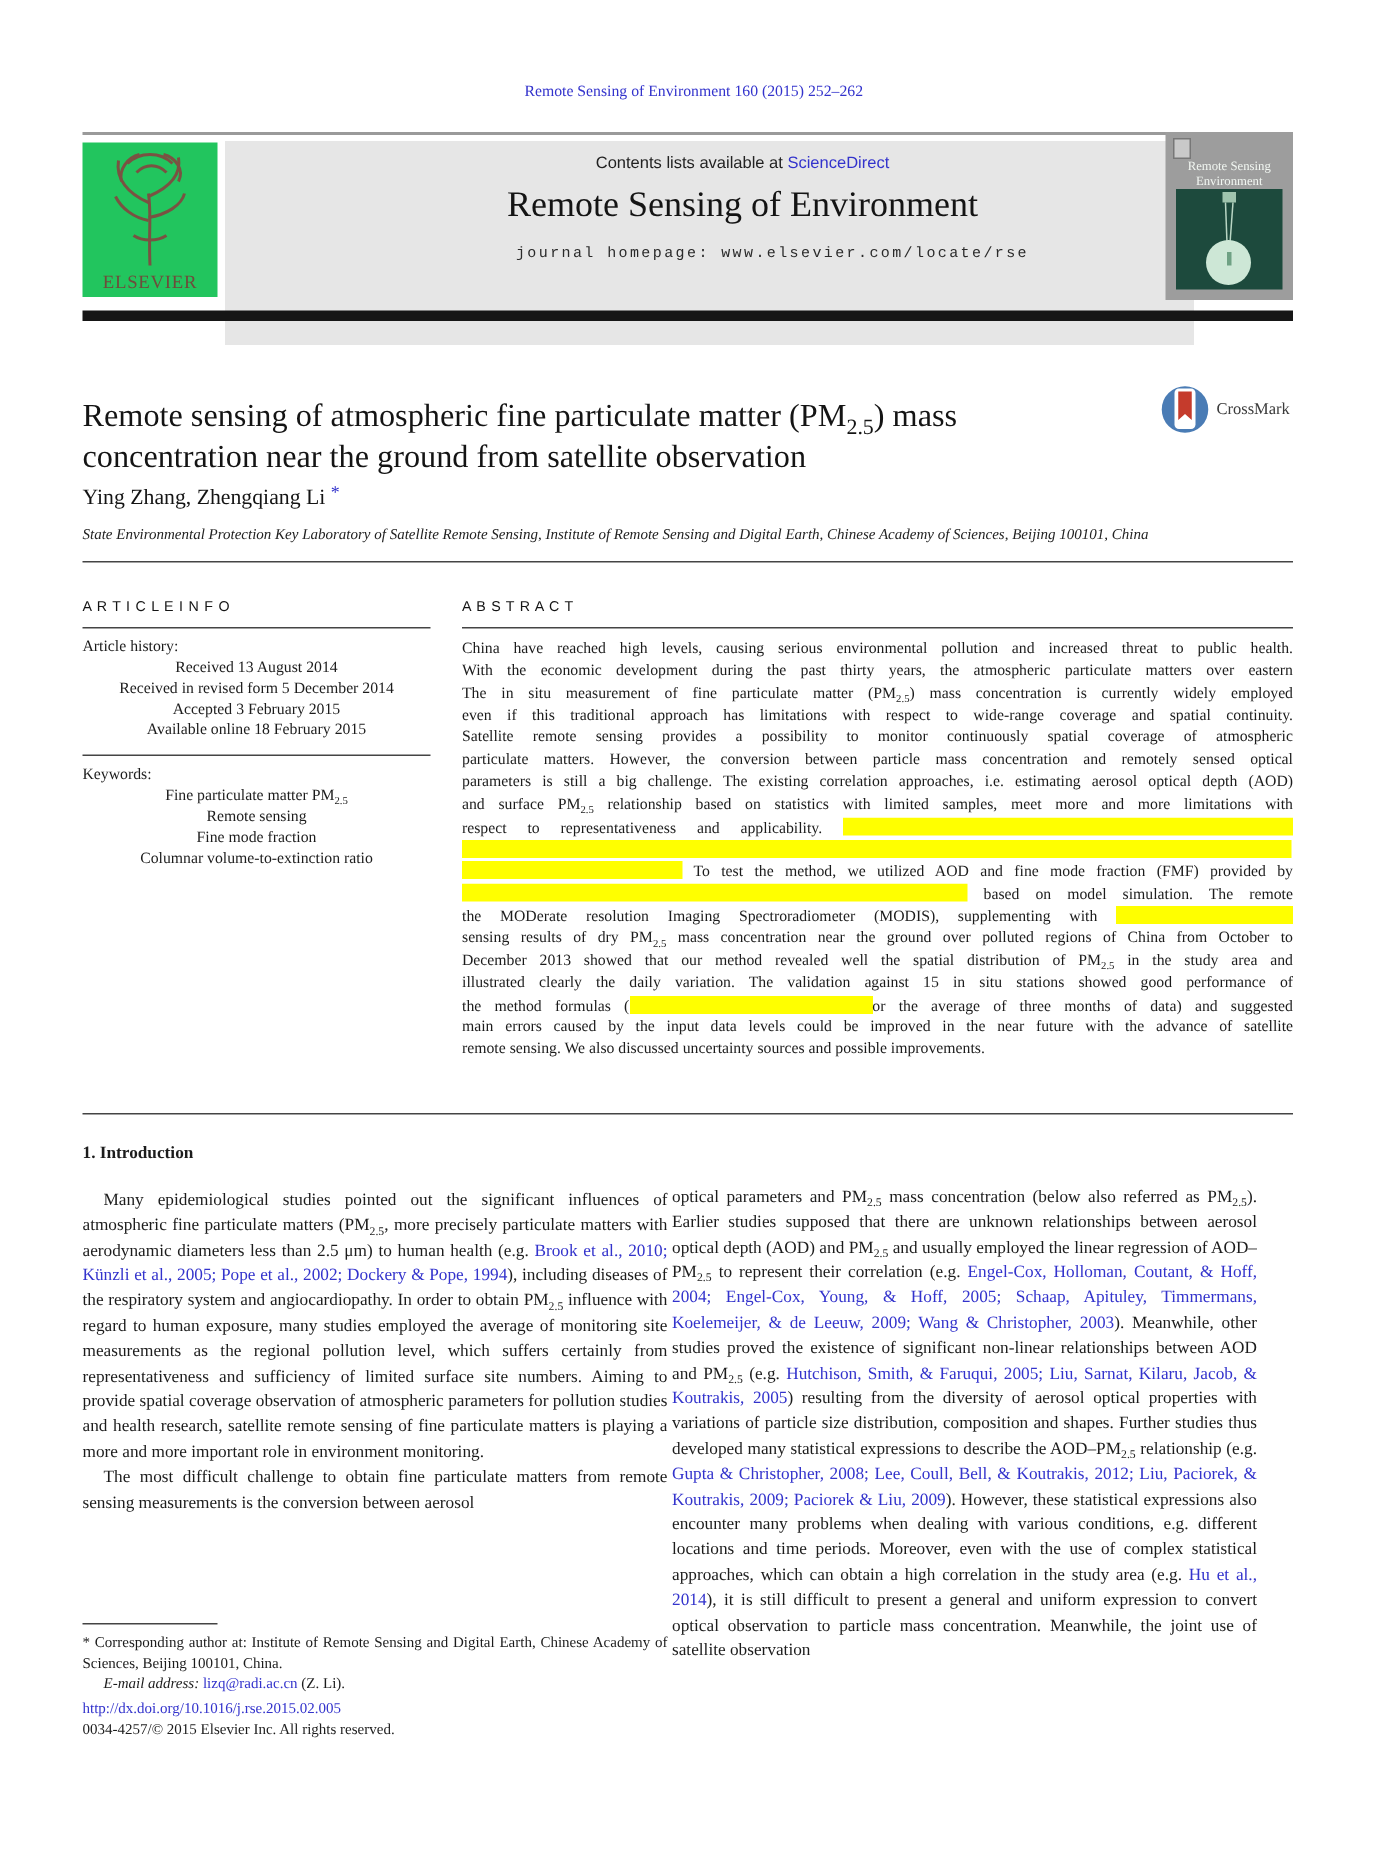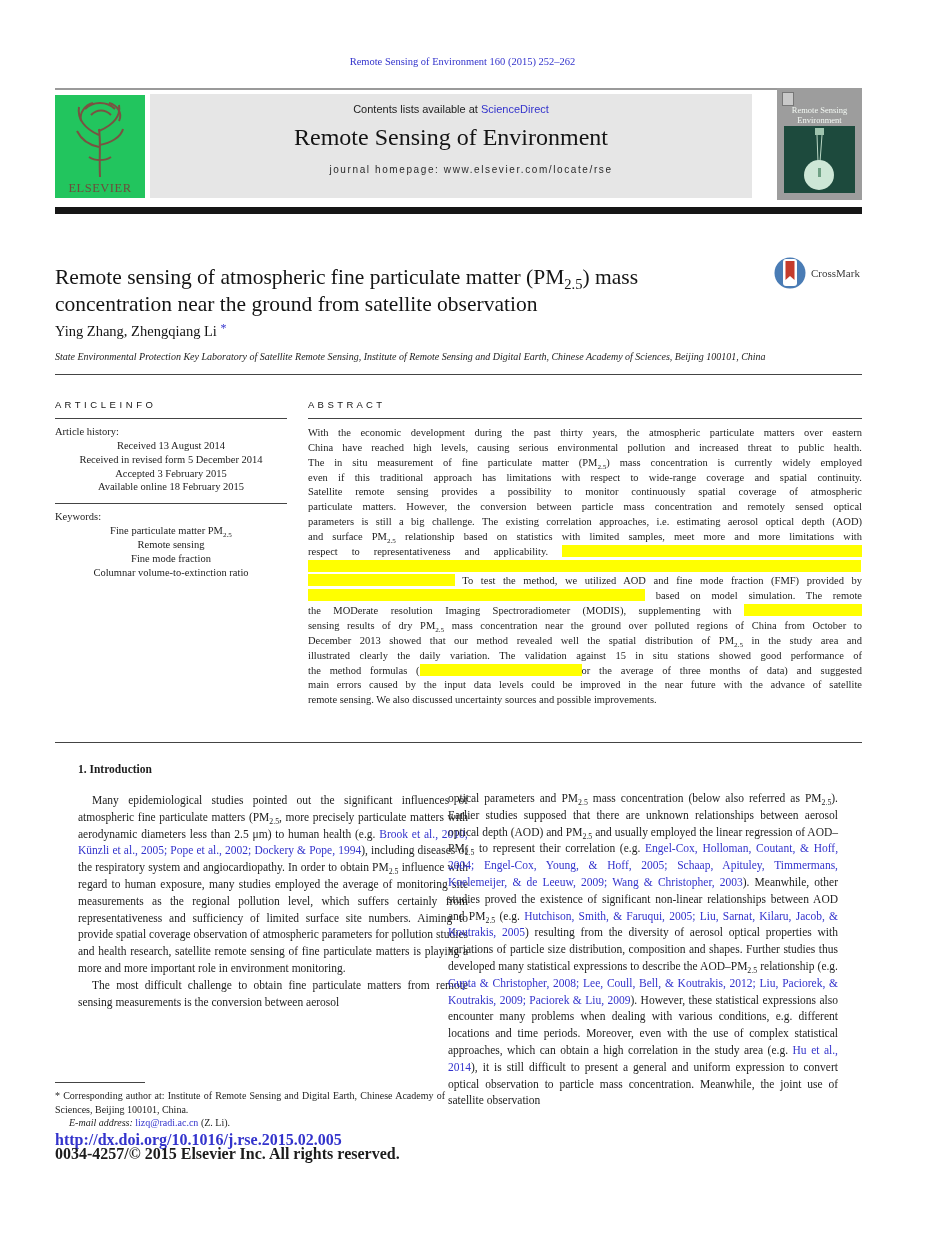--- a/index.html
+++ b/index.html
@@ -12,26 +12,26 @@
   sub { font-size:68%; line-height:0; }
 
   
   .citation { position:absolute; top:56px; left:0; width:100%; text-align:center;
     font-size:10.5px; color:#3333cc; }
   .rule-top { position:absolute; top:88px; left:55px; width:807px; height:2px; background:#9a9a9a; }
   .header-band { position:absolute; top:94px; left:55px; width:807px; height:104px; }
   .elsevier-logo { position:absolute; left:0; top:1px; width:90px; height:103px; background:#22c55e; }
   .elsevier-wordmark { position:absolute; bottom:2px; left:0; width:100%; text-align:center;
     color:#6e4c3b; font-size:12.5px; letter-spacing:0.5px; }
-  .header-center { position:absolute; left:95px; top:0; width:602px; height:104px;
-    background:#e6e6e6; text-align:center; }
+  .header-center { position:absolute; left:95px; top:0; width:602px; height:136px;
+    background:#e6e6e6; text-align:center;padding-left:44px; }
   .contents-line { padding-top:9px; font-family:"Liberation Sans","DejaVu Sans",sans-serif;
     font-size:11px; color:#222; }
   .journal-title { margin-top:9px; font-size:24px; color:#141414; }
-  .homepage-line { margin-top:13px; font-family:Liberation Sans, sans-serif;
+  .homepage-line { margin-top:13px; font-family:Liberation Mono, monospace;
     font-size:10px; letter-spacing:1.6px; color:#2a2a2a;margin-left:40px; }
   .cover { position:absolute; right:0; top:-6px; width:85px; height:112px; background:#9d9d9d; }
   .cover-minilogo { position:absolute; left:5px; top:4px; width:10px; height:12px;
     background:#c9c9c9; border:1px solid #777; }
   .cover-title { position:absolute; top:18px; left:0; width:100%; text-align:center;
     color:#f2f7f2; font-size:8.5px; line-height:9.5px; }
   .cover-panel { position:absolute; left:7px; right:7px; top:38px; bottom:7px; background:#1d4a3d; }
   .black-bar { position:absolute; top:207px; left:55px; width:807px; height:7px; background:#161616; }
 
   
@@ -58,34 +58,34 @@
   .info-sep { height:1px; background:#444; margin:9px 0 6px; }
   .abs-text { margin-top:7px; font-size:10.5px; }
   .abs-line { line-height:14.85px; height:14.85px; overflow:hidden; white-space:nowrap;
     text-align:justify; text-align-last:justify; -moz-text-align-last:justify; }
   .abs-line:last-child { text-align:left; text-align-last:left; white-space:normal; }
   .hl { display:inline-block; background:#ffff00; height:12px; vertical-align:-2px; }
   .abs-copyright { margin-top:2px; text-align:right; font-size:10.5px; line-height:15px; }
   .rule-bottom { position:absolute; top:742px; left:55px; width:807px; height:1px; background:#444; }
 
   
-  .body-left  { position:absolute; top:763px; left:55px;  width:390px;margin-left:23px; }
+  .body-left  { position:absolute; top:763px; left:55px;  width:390px; }
   .body-right { position:absolute; top:763px; left:448px; width:390px;margin-top:27px; }
   .section-heading { font-size:11.5px; font-weight:bold; margin:0 0 17px 0; }
   .para { font-size:11.5px; line-height:16.8px; text-align:justify; margin:0; }
   .para.indent { text-indent:14px; }
 
   
   .footnote { position:absolute; top:1082px; left:55px; width:390px; font-size:10px;
     line-height:13.5px; }
   .footnote-rule { width:90px; height:1px; background:#444; margin-bottom:6px; }
   .fn-line1 { text-align:justify; }
   .fn-line2 { text-indent:14px; }
   .fn-it { font-style:italic; }
-  .footer { position:absolute; top:1133px; left:55px; font-size:16px; line-height:14px;font-weight:bold; }
+  .footer { position:absolute; top:1133px; left:55px; font-size:10px; line-height:14px; }
 </style>
 </head>
 <body>
 
 <div class="page">
 
   <div class="citation">Remote Sensing of Environment 160 (2015) 252–262</div>
   <div class="rule-top"></div>
 
   <div class="header-band">
@@ -167,22 +167,22 @@
           <div class="info-line">Fine mode fraction</div>
           <div class="info-line">Columnar volume-to-extinction ratio</div>
         </div>
     </div>
   </div>
 
   <div class="abs-col">
     <div class="col-heading">A B S T R A C T</div>
     <div class="head-rule"></div>
     <div class="abs-text">
+        <div class="abs-line">China have reached high levels, causing serious environmental pollution and increased threat to public health.</div>
         <div class="abs-line">With the economic development during the past thirty years, the atmospheric particulate matters over eastern</div>
-        <div class="abs-line">China have reached high levels, causing serious environmental pollution and increased threat to public health.</div>
         <div class="abs-line">The in situ measurement of fine particulate matter (PM<sub>2.5</sub>) mass concentration is currently widely employed</div>
         <div class="abs-line">even if this traditional approach has limitations with respect to wide-range coverage and spatial continuity.</div>
         <div class="abs-line">Satellite remote sensing provides a possibility to monitor continuously spatial coverage of atmospheric</div>
         <div class="abs-line">particulate matters. However, the conversion between particle mass concentration and remotely sensed optical</div>
         <div class="abs-line">parameters is still a big challenge. The existing correlation approaches, i.e. estimating aerosol optical depth (AOD)</div>
         <div class="abs-line">and surface PM<sub>2.5</sub> relationship based on statistics with limited samples, meet more and more limitations with</div>
         <div class="abs-line">respect to representativeness and applicability. <span class="hl" style="width: 300px;"></span></div>
         <div class="abs-line"><span class="hl" style="width: 553px;"></span></div>
         <div class="abs-line"><span class="hl" style="width: 147px;"></span> To test the method, we utilized AOD and fine mode fraction (FMF) provided by</div>
         <div class="abs-line"><span class="hl" style="width: 337px;"></span> based on model simulation. The remote</div>

